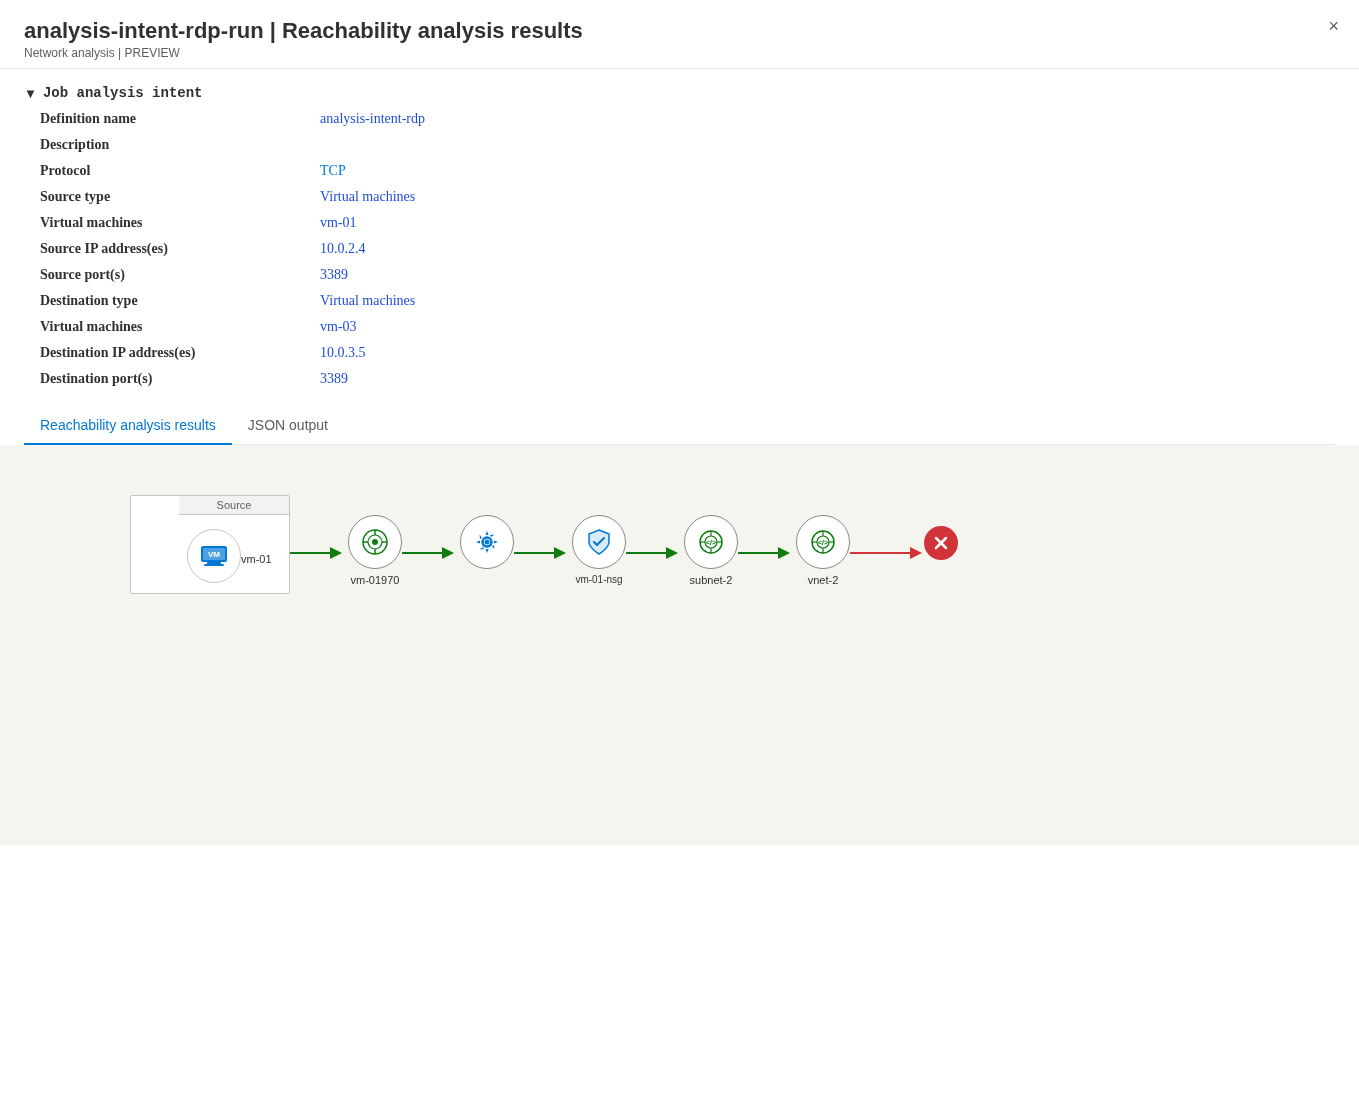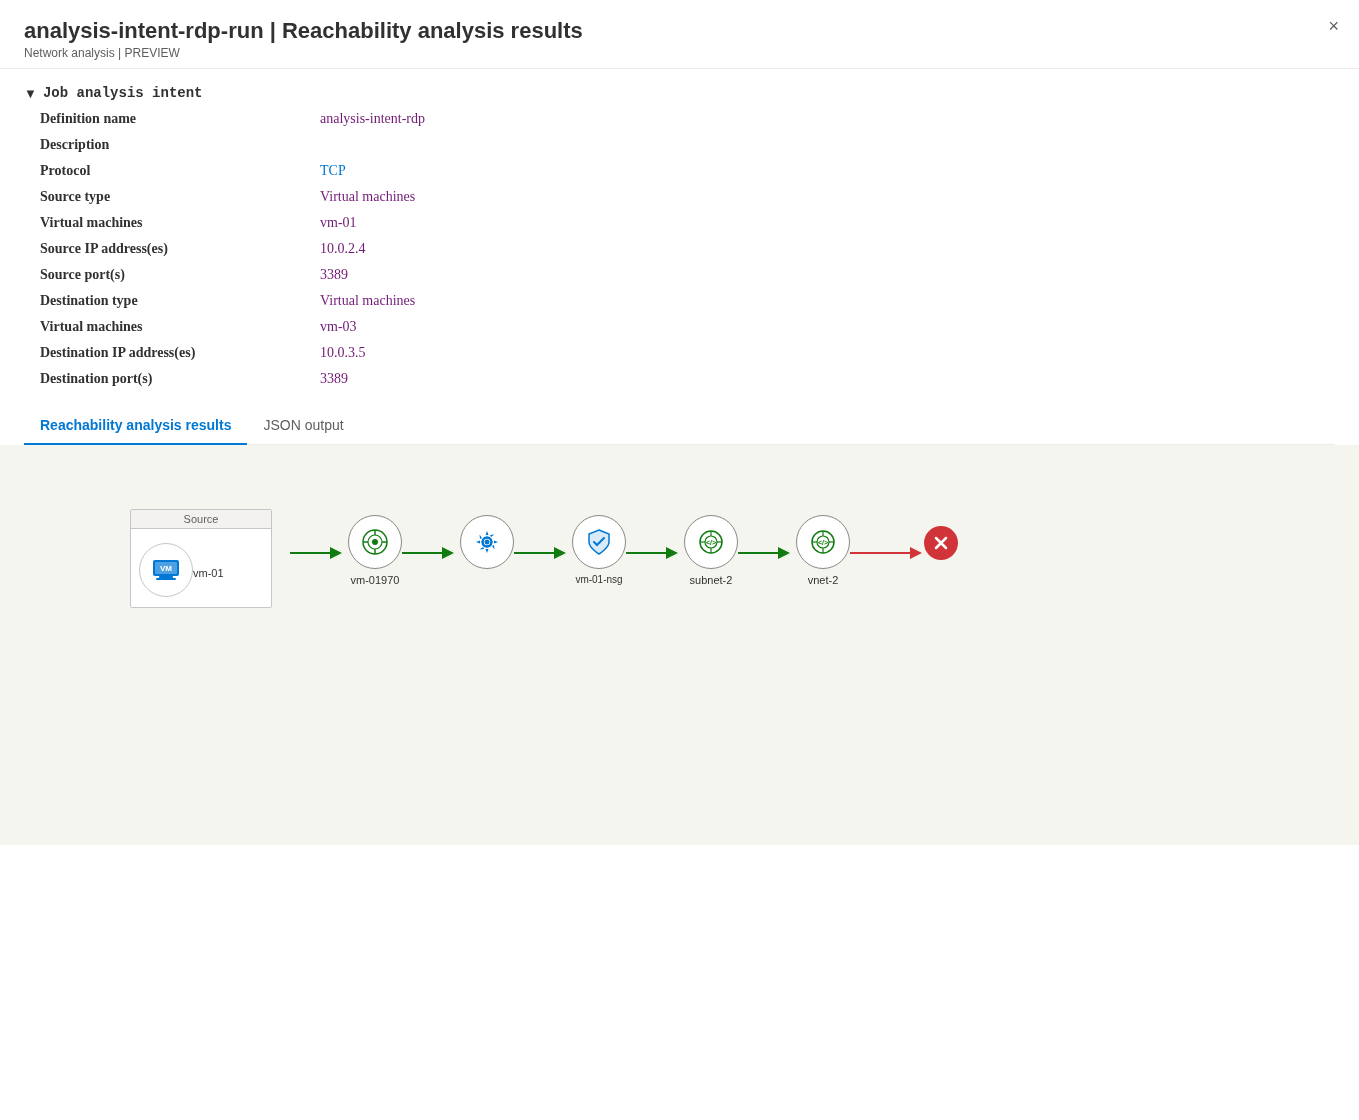--- a/index.html
+++ b/index.html
@@ -9,25 +9,25 @@
     .header-title { font-size: 22px; font-weight: 600; color: #323130; }
     .header-subtitle { font-size: 12px; color: #605e5c; margin-top: 2px; }
     .close-btn { position: absolute; top: 16px; right: 20px; font-size: 18px; cursor: pointer; color: #605e5c; background: none; border: none; }
     .content { padding: 16px 24px 0 24px; }
     .section-toggle { display: flex; align-items: center; cursor: pointer; margin-bottom: 10px; }
     .section-toggle .arrow { font-size: 13px; margin-right: 6px; }
     .section-toggle .section-label { font-weight: 600; font-size: 14px; font-family: Liberation Mono, monospace; }
     .fields { margin-left: 16px; font-family: Liberation Serif, serif; }
     .field-row { display: flex; align-items: flex-start; margin-bottom: 10px; }
     .field-label { width: 280px; font-weight: 600; font-size: 14px; color: #323130; flex-shrink: 0; }
-    .field-value { font-size: 14px; color: #701a75; }
+    .field-value { font-size: 14px; color: #1d4ed8; }
     .field-value.link { color: #0078d4; }
     .tabs { display: flex; border-bottom: 1px solid #edebe9; margin-top: 20px; }
     .tab { padding: 10px 16px; font-size: 14px; cursor: pointer; color: #605e5c; border-bottom: 2px solid transparent; margin-bottom: -1px; }
-    .tab.active { color: #0078d4; border-bottom: 2px solid #0078d4; font-weight: 700; }
+    .tab.active { color: #0078d4; border-bottom: 2px solid #0078d4; font-weight: 400; }
     .diagram-area { background: #f5f5f0; min-height: 400px; position: relative; margin-top: 0; }
     .diagram-inner { position: relative; width: 100%; height: 400px; }
   </style>
 </head>
 <body>
 
 <div class="panel">
 
   <div class="header">
     <div class="header-title">analysis-intent-rdp-run | Reachability analysis results</div>
@@ -104,21 +104,21 @@
     <div class="tabs">
       <div class="tab active">Reachability analysis results</div>
       <div class="tab">JSON output</div>
     </div>
 
   </div>
 
   <div class="diagram-area">
     <div class="diagram-inner">
 
-      <div style="position:absolute; left:130px; top:64px; width:142px; border:1px solid #c8c6c4; background:#fff; border-radius:2px;">
+      <div style="position:absolute; left:130px; top:50px; width:160px; border:1px solid #c8c6c4; background:#fff; border-radius:2px;padding-left:48px;">
         <div style="background:#f3f2f1; text-align:center; font-size:11px; color:#605e5c; padding:3px 0; border-bottom:1px solid #c8c6c4;">Source</div>
         <div style="display:flex; flex-direction:row; align-items:center; padding:14px 8px 10px 8px;text-align:center;">
           <div style="width:54px; height:54px; border-radius:50%; border:1.5px solid #c8c6c4; background:#fff; display:flex; align-items:center; justify-content:center;">
 
             <svg width="30" height="24" viewBox="0 0 30 24">
               <rect x="2" y="2" width="26" height="16" rx="2" fill="#0078d4"></rect>
               <rect x="8" y="18" width="14" height="3" rx="1" fill="#0078d4"></rect>
               <rect x="5" y="20" width="20" height="2" rx="1" fill="#0078d4"></rect>
               <rect x="4" y="4" width="22" height="12" rx="1" fill="#fff" opacity="0.3"></rect>
               <text x="15" y="13" text-anchor="middle" fill="white" font-size="8" font-weight="bold">VM</text>

